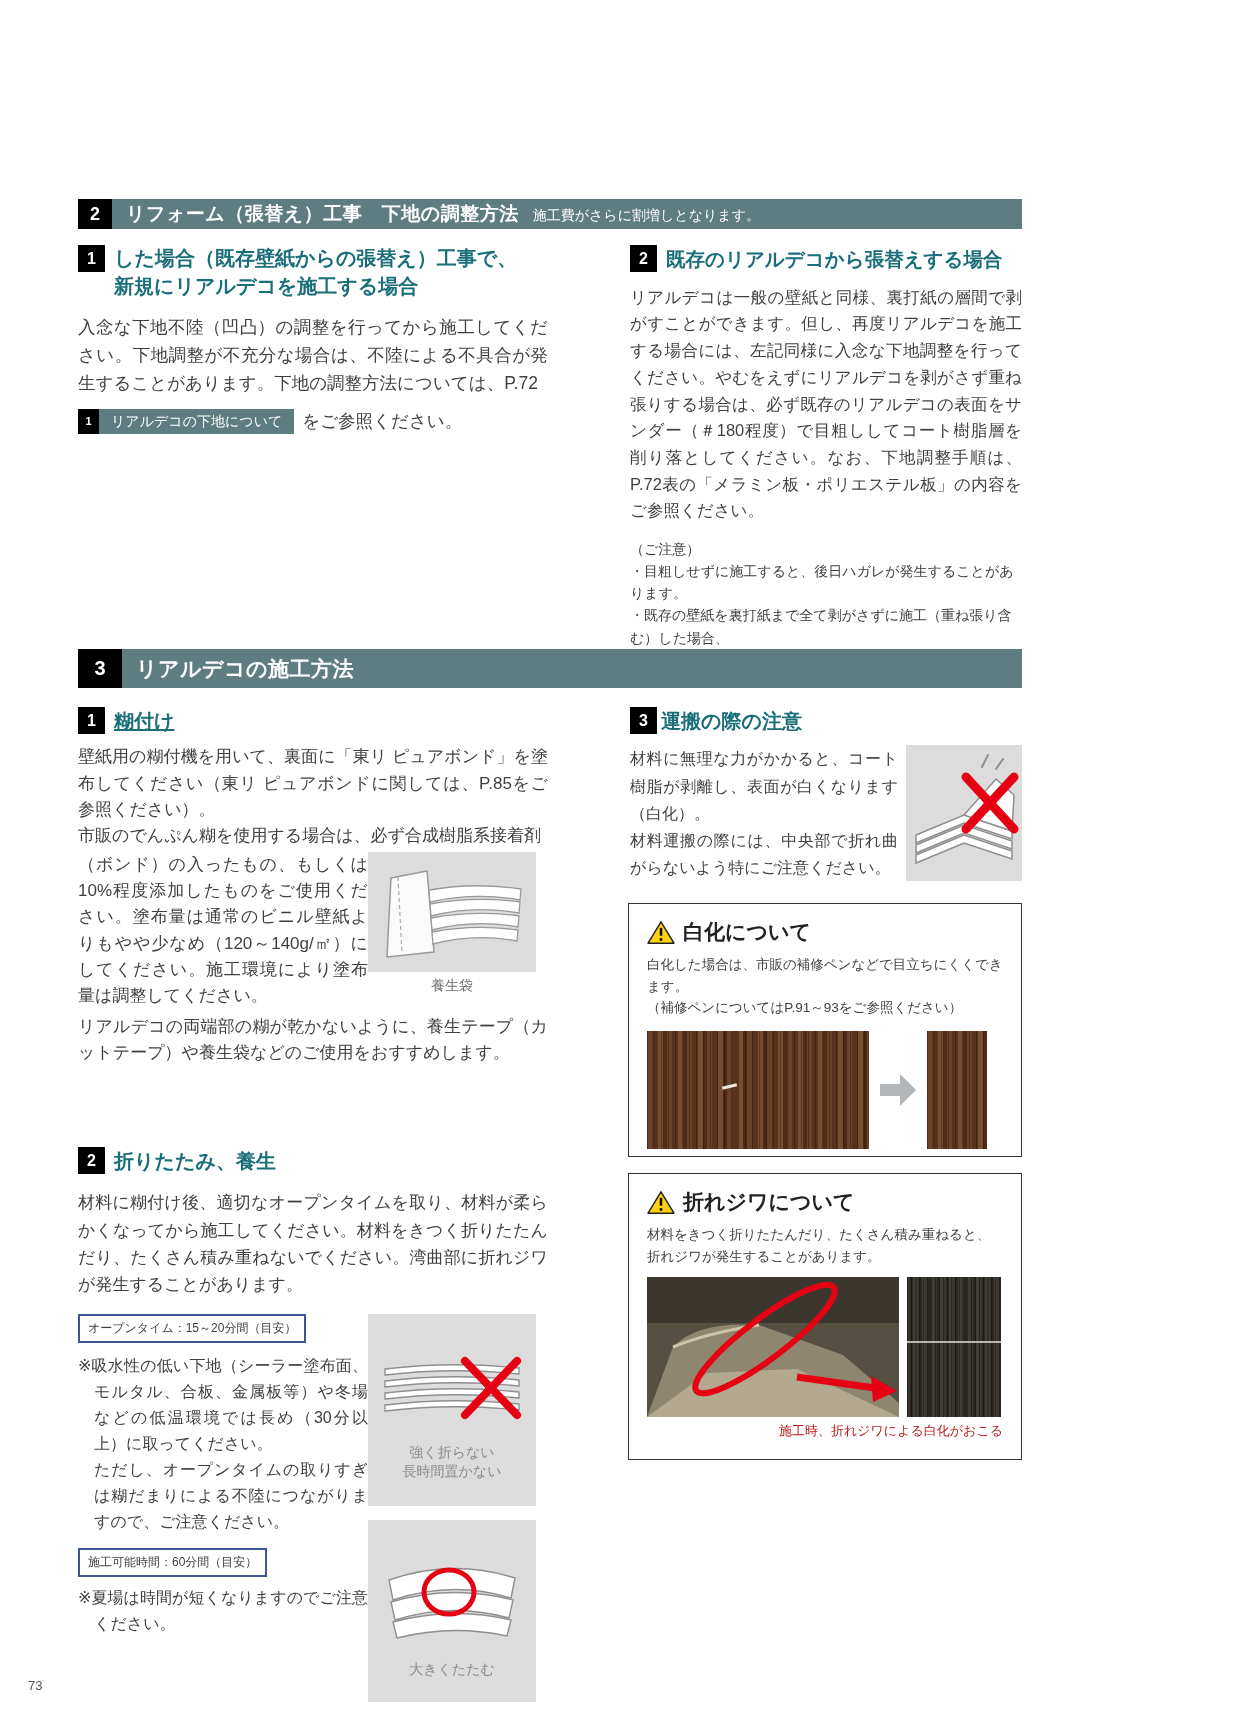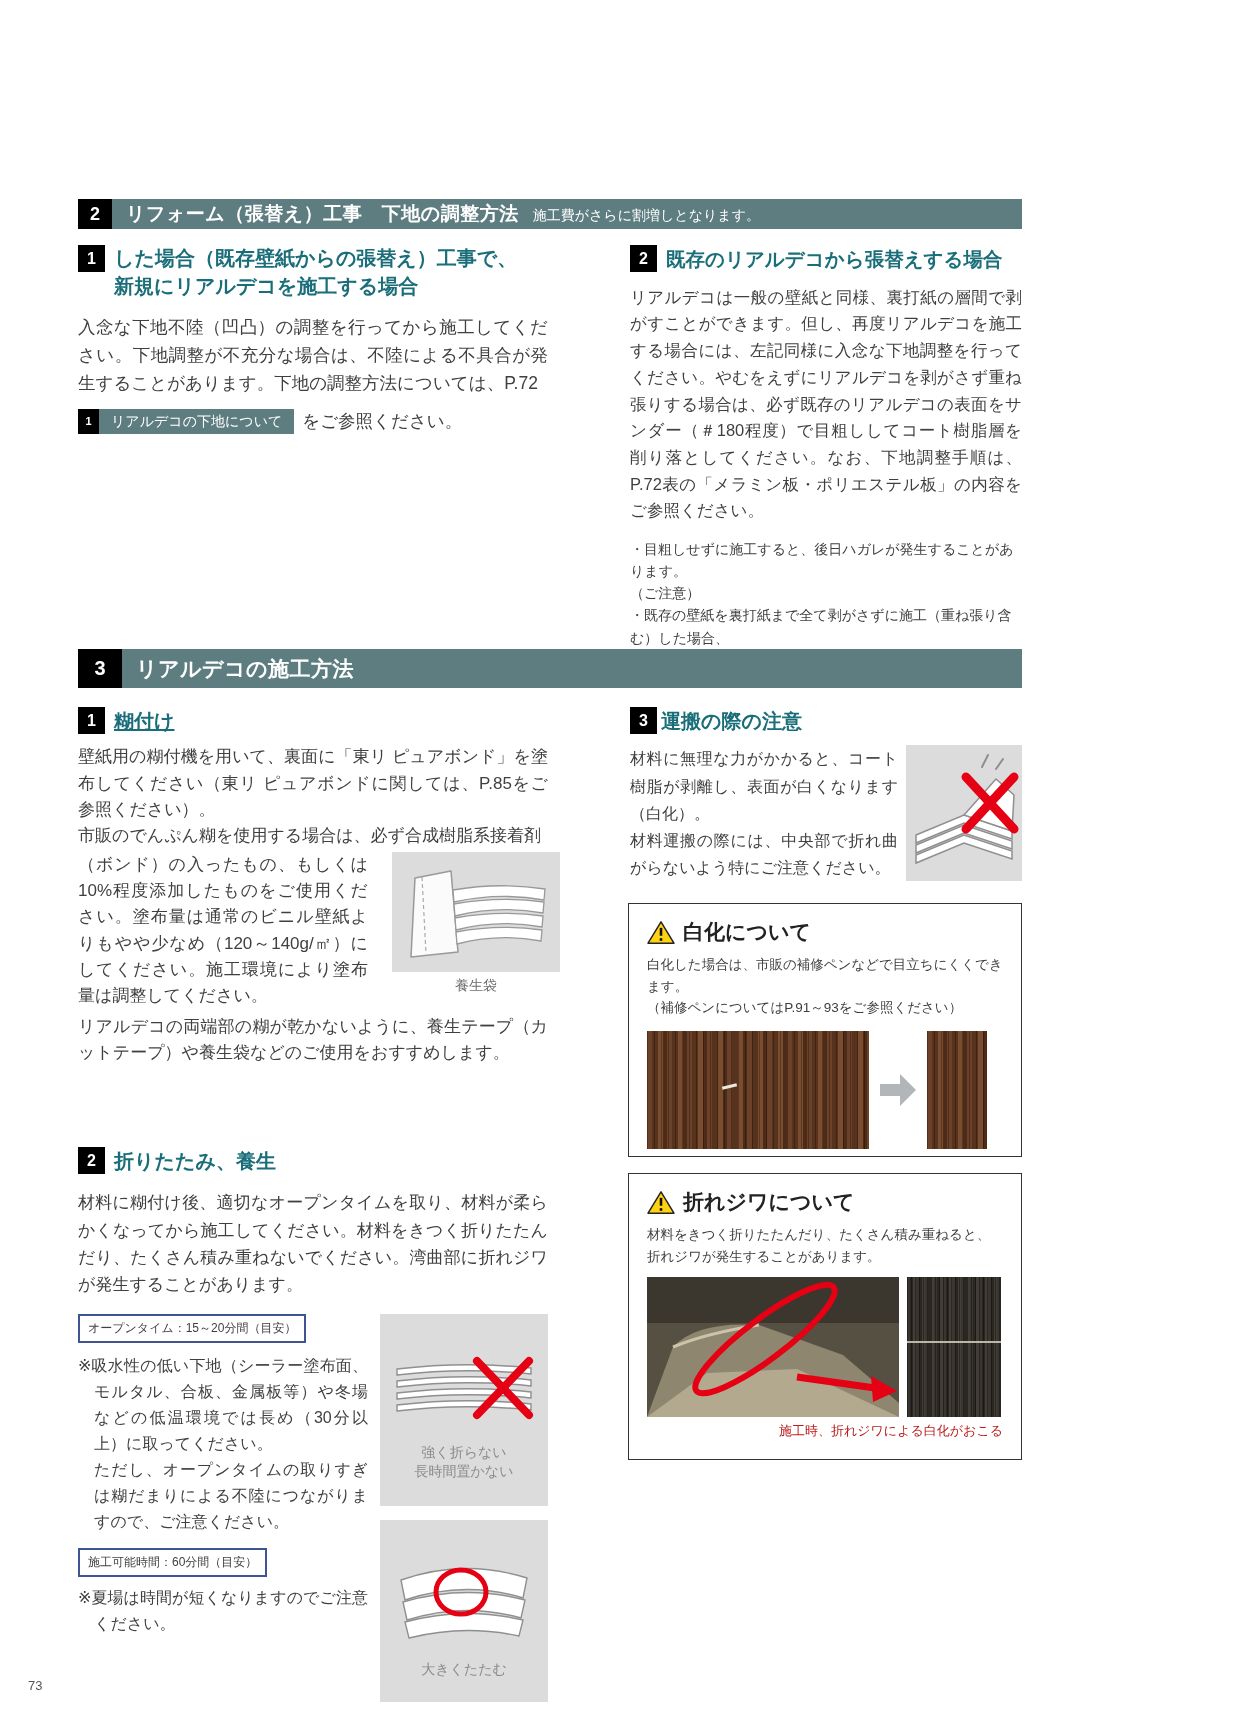--- a/index.html
+++ b/index.html
@@ -91,42 +91,42 @@
     </div>
   </section>
 
   <section class="abs" style="left:630px; top:244px; width:392px;">
     <div class="h-row">
       <div class="num-md">2</div>
       <h3 class="h-teal sm" style="margin-top:2px;">既存のリアルデコから張替えする場合</h3>
     </div>
     <p class="body-sm" style="margin-top:10px; font-size:16.5px; line-height:1.62;">リアルデコは一般の壁紙と同様、裏打紙の層間で剥がすことができます。但し、再度リアルデコを施工する場合には、左記同様に入念な下地調整を行ってください。やむをえずにリアルデコを剥がさず重ね張りする場合は、必ず既存のリアルデコの表面をサンダー（＃180程度）で目粗ししてコート樹脂層を削り落としてください。なお、下地調整手順は、P.72表の「メラミン板・ポリエステル板」の内容をご参照ください。</p>
     <div class="notes" style="margin-top:14px;">
+      <p>（ご注意）</p>
       <p>・目粗しせずに施工すると、後日ハガレが発生することがあります。</p>
-      <p>（ご注意）</p>
       <p>・既存の壁紙を裏打紙まで全て剥がさずに施工（重ね張り含む）した場合、</p>
       <p class="indent">防火仕上げとなりません。</p>
     </div>
   </section>
 
   <div class="band abs" style="left:78px; top:649px; width:944px; height:39px;">
     <div class="band-num" style="width:44px; font-size:20px;">3</div>
     <div class="band-title" style="font-size:21px;">リアルデコの施工方法</div>
   </div>
 
   <section class="abs" style="left:78px; top:706px; width:470px;">
     <div class="h-row">
       <div class="num-md">1</div>
       <h3 class="h-teal" style="margin-top:1px;text-decoration:underline;">糊付け</h3>
     </div>
     <p class="body-md" style="margin-top:9px;">壁紙用の糊付機を用いて、裏面に「東リ ピュアボンド」を塗布してください（東リ ピュアボンドに関しては、P.85をご参照ください）。</p>
     <p class="body-md">市販のでんぷん糊を使用する場合は、必ず合成樹脂系接着剤</p>
     <div style="display:flex; margin-top:2px;">
       <p class="body-md" style="width:290px; flex:none;">（ボンド）の入ったもの、もしくは10%程度添加したものをご使用ください。塗布量は通常のビニル壁紙よりもやや少なめ（120～140g/㎡）にしてください。施工環境により塗布量は調整してください。</p>
-      <div style="margin-left:24px; width:168px;">
+      <div style="margin-left:0; width:168px;">
         <div class="figbox" style="width:168px; height:120px;">
           <svg width="150" height="96" viewBox="0 0 150 96">
             <path d="M14 14 L50 7 L57 88 L10 93 Z" fill="#fbfbfb" stroke="#999" stroke-width="1.5" stroke-linejoin="round"></path>
             <line x1="21" y1="13" x2="25" y2="90" stroke="#aaa" stroke-width="1.2" stroke-dasharray="4 3"></line>
             <path d="M52 26 Q98 18 144 25 L143 36 Q98 28 53 38 Z" fill="#fff" stroke="#999" stroke-width="1.3"></path>
             <path d="M53 40 Q98 32 143 38 L142 49 Q98 41 54 52 Z" fill="#fff" stroke="#999" stroke-width="1.3"></path>
             <path d="M54 54 Q98 46 142 52 L141 63 Q98 55 55 66 Z" fill="#fff" stroke="#999" stroke-width="1.3"></path>
             <path d="M55 68 Q98 60 141 66 L140 77 Q98 69 56 80 Z" fill="#fff" stroke="#999" stroke-width="1.3"></path>
           </svg>
         </div>
@@ -225,21 +225,21 @@
     </div>
     <p class="body-md" style="margin-top:14px; line-height:1.6;">材料に糊付け後、適切なオープンタイムを取り、材料が柔らかくなってから施工してください。材料をきつく折りたたんだり、たくさん積み重ねないでください。湾曲部に折れジワが発生することがあります。</p>
     <div style="display:flex; margin-top:16px;">
       <div style="width:290px; flex:none;">
         <div class="time-box">オープンタイム：15～20分間（目安）</div>
         <p class="body-sm hang" style="margin-top:10px; line-height:1.62;">※吸水性の低い下地（シーラー塗布面、モルタル、合板、金属板等）や冬場などの低温環境では長め（30分以上）に取ってください。</p>
         <p class="body-sm indent" style="line-height:1.62;">ただし、オープンタイムの取りすぎは糊だまりによる不陸につながりますので、ご注意ください。</p>
         <div class="time-box" style="margin-top:14px;">施工可能時間：60分間（目安）</div>
         <p class="body-sm hang" style="margin-top:8px; line-height:1.62;">※夏場は時間が短くなりますのでご注意ください。</p>
       </div>
-      <div style="margin-left:12px; width:160px;">
+      <div style="width:160px;">
         <div class="figbox" style="width:168px; height:192px;">
           <svg width="150" height="96" viewBox="0 0 150 96">
             <path d="M8 30 Q75 22 142 29 L142 35 Q75 28 8 36 Z" fill="#fff" stroke="#8f8f8f" stroke-width="1.4"></path>
             <path d="M8 42 Q75 34 142 41 L142 47 Q75 40 8 48 Z" fill="#fff" stroke="#8f8f8f" stroke-width="1.4"></path>
             <path d="M8 54 Q75 46 142 53 L142 59 Q75 52 8 60 Z" fill="#fff" stroke="#8f8f8f" stroke-width="1.4"></path>
             <path d="M8 66 Q75 58 142 65 L142 71 Q75 64 8 72 Z" fill="#fff" stroke="#8f8f8f" stroke-width="1.4"></path>
             <g stroke="#e50014" stroke-width="8" stroke-linecap="round">
               <line x1="88" y1="22" x2="140" y2="76"></line>
                 <line x1="140" y1="22" x2="88" y2="76"></line>
             </g>

